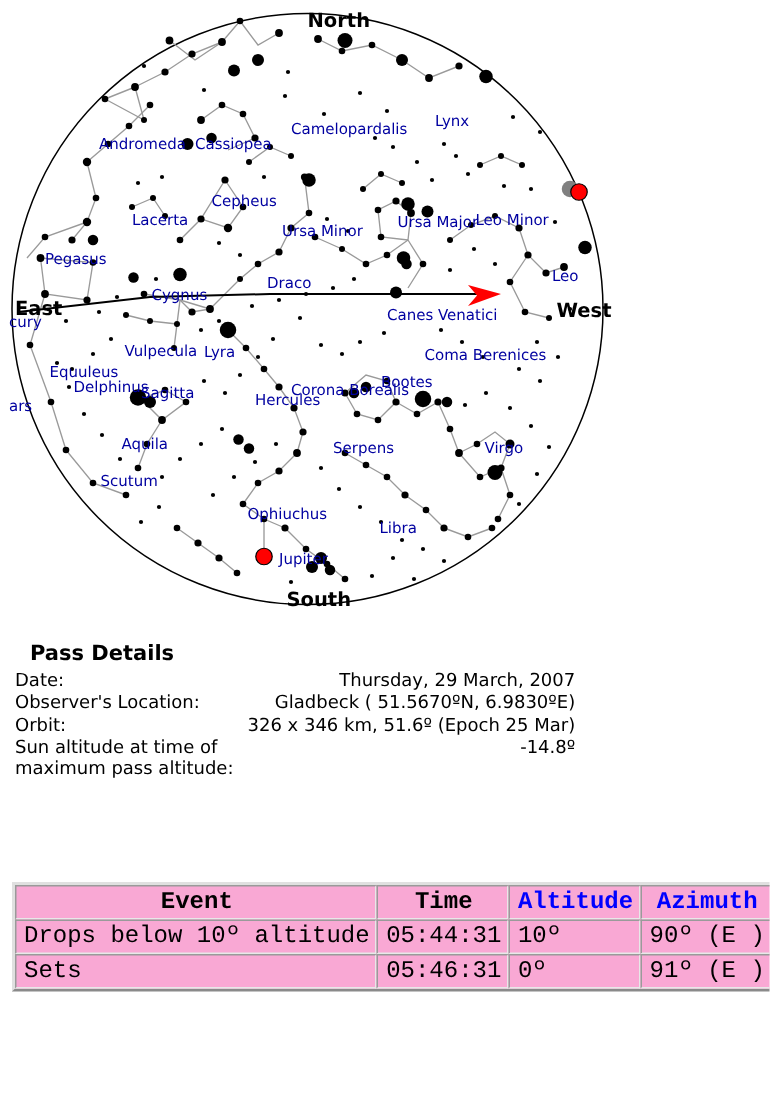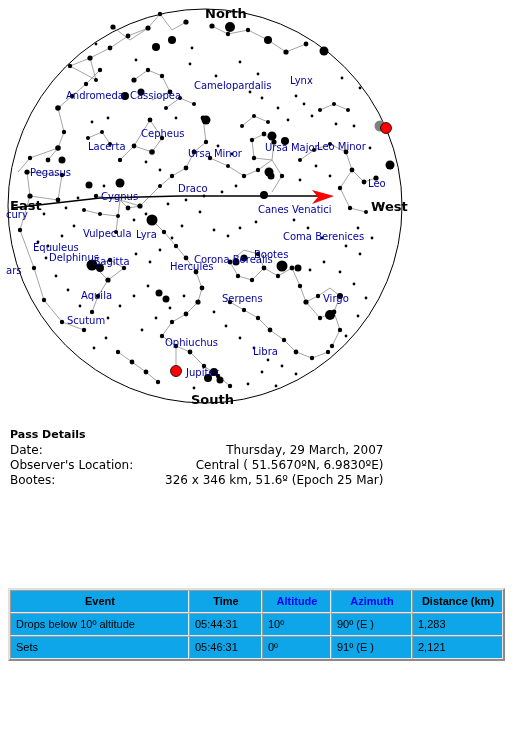--- a/index.html
+++ b/index.html
@@ -26,22 +26,22 @@
   .planet-label{
     font-family:"DejaVu Sans","Liberation Sans",sans-serif;
     font-size:10px;fill:#0000a0;
   }
 
   
   #pass-details{
     position:absolute;left:10px;top:428px;width:493px;
   }
   #pass-details h2{
-    margin:0 0 2px 0;
-    font-size:11px;font-weight:bold;
+    margin:0 0 2px 10px;
+    font-size:14px;font-weight:bold;
     font-family:"DejaVu Sans","Liberation Sans",sans-serif;
   }
   table.details{border-collapse:collapse;font-size:12px;}
   table.details td{
     padding:0 0 1px 0;
     vertical-align:top;
     font-family:"DejaVu Sans","Liberation Sans",sans-serif;
     line-height:14px;
   }
   td.dl-label{width:155px;padding-right:4px;white-space:nowrap;}
@@ -55,23 +55,23 @@
     border-collapse:separate;
     border-spacing:0;
     border:2px solid;
     border-color:#e0e0e0 #8a8a8a #8a8a8a #e0e0e0;
     background:#ffffff;
     font-size:12px;
   }
   table.events th, table.events td{
     border:1px solid;
     border-color:#9a9a9a #e8e8e8 #e8e8e8 #9a9a9a;
-    background:#0ea5e9;
-    font-family:Liberation Sans, sans-serif;
-    font-size:11px;
+    background:#f9a8d4;
+    font-family:Liberation Mono, monospace;
+    font-size:16px;
     padding:3px 4px 3px 5px;
     line-height:15px;
     white-space:nowrap;
   }
   table.events th{font-weight:bold;text-align:center;}
   table.events td{text-align:left;font-weight:normal;}
   th.col-event{width:168px;}
   th.col-time{width:62px;margin-left:23px;}
   th.col-alt{width:58px;}
   th.col-azi{width:70px;}
@@ -456,25 +456,32 @@
 <div id="pass-details">
   <h2>Pass Details</h2>
   <table class="details">
     <tbody>
       <tr>
         <td class="dl-label">Date:</td>
         <td class="dl-value">Thursday, 29 March, 2007</td>
       </tr>
       <tr>
         <td class="dl-label">Observer's Location:</td>
-        <td class="dl-value">Central ( 51.5670ºN, 6.9830ºE)</td>
+        <td class="dl-value">Gladbeck ( 51.5670ºN, 6.9830ºE)</td>
       </tr>
       <tr>
-        <td class="dl-label">Bootes:</td>
+        <td class="dl-label">Orbit:</td>
         <td class="dl-value">326 x 346 km, 51.6º (Epoch 25 Mar)</td>
+      </tr>
+      <tr>
+        <td class="dl-label-2line">
+          <span>Sun altitude at time of</span><br>
+          <span>maximum pass altitude:</span>
+        </td>
+        <td class="dl-value dl-value-mid">-14.8º</td>
       </tr>
     </tbody>
   </table>
 </div>
 
 <div id="events-wrap">
   <table class="events">
     <thead>
       <tr>
         <th class="col-event hdr-black">Event</th>

